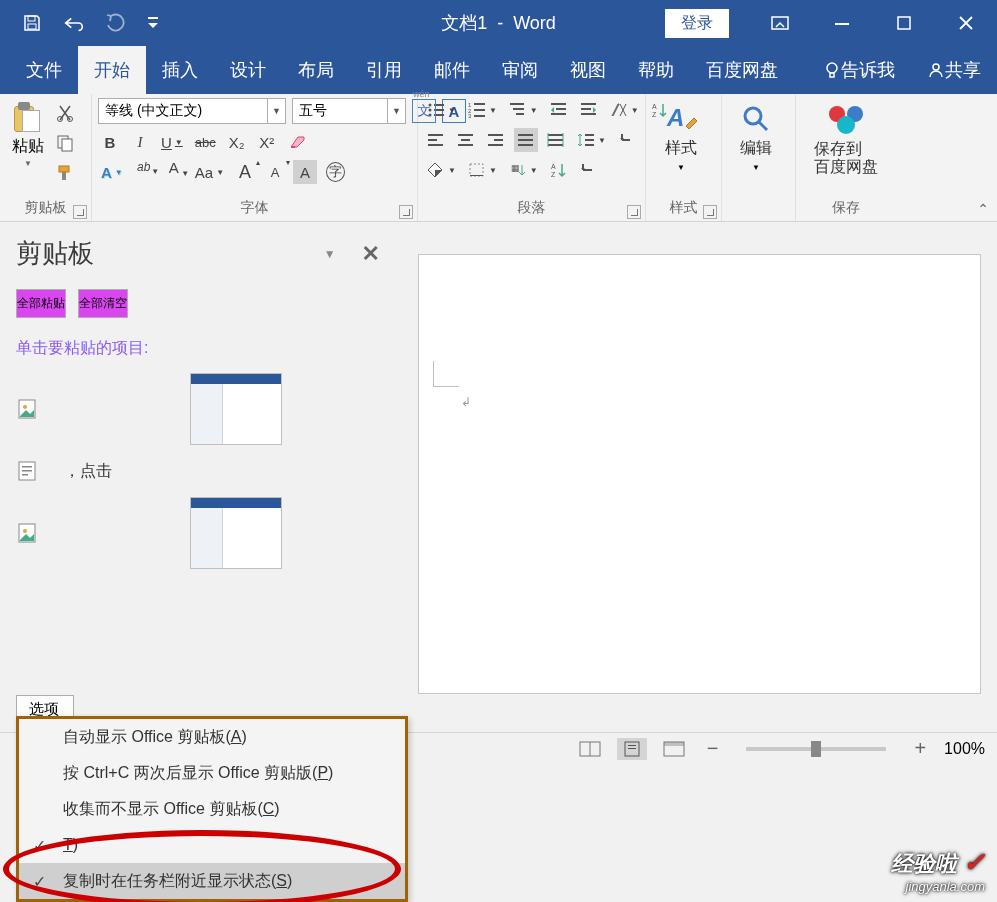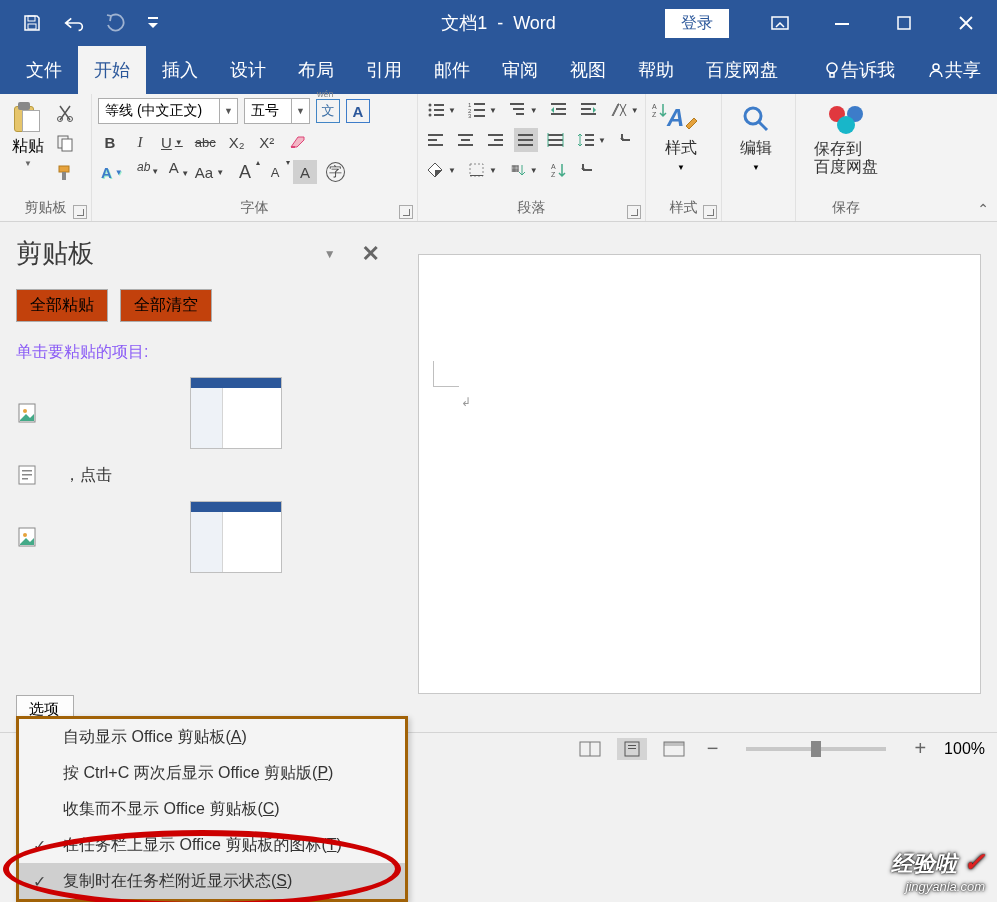--- a/index.html
+++ b/index.html
@@ -34,21 +34,21 @@
   .paste-icon .board { position: absolute; top: 6px; left: 0; width: 20px; height: 26px; background: #e6c56b; border: 1px solid #b89a3f; border-radius: 3px; }
   .paste-icon .page  { position: absolute; top: 10px; left: 8px; width: 18px; height: 22px; background: #fff; border: 1px solid #aaa; }
   .paste-icon .clip  { position: absolute; top: 2px; left: 4px; width: 12px; height: 8px; background: #888; border-radius: 2px; }
   .paste-dd { font-size: 8px; color: #666; margin-top: 2px; }
 
   .mini-col { display: flex; flex-direction: column; gap: 8px; padding: 4px 4px 0; }
   .mini-icn { width: 22px; height: 22px; display: flex; align-items: center; justify-content: center; cursor: pointer; }
 
   .font-box { display: flex; flex-direction: column; gap: 6px; }
   .font-row { display: flex; align-items: center; gap: 6px; }
-  .combo { display: inline-flex; border: 1px solid #adadad; background: #fff; height: 26px; }
+  .combo { display: inline-flex; border: 1px solid #adadad; background: #fff; height: 26px; gap: 48px; }
   .combo input { border: none; outline: none; padding: 0 6px; font-size: 14px; width: 120px; }
   .combo .dd { width: 18px; display: flex; align-items: center; justify-content: center; border-left: 1px solid #adadad; font-size: 9px; color: #555; cursor: pointer; }
   .combo.small input { width: 46px; }
   .rb-btn { min-width: 24px; height: 24px; display: inline-flex; align-items: center; justify-content: center; cursor: pointer; font-size: 15px; color: #444; padding: 0 3px; }
   .rb-btn.wen { border: 1px solid #4285c5; color: #3a6ea5; font-size: 13px; padding: 0 4px; position: relative; }
   .rb-btn.wen::before { content: "wén"; position: absolute; top: -11px; left: 0; font-size: 9px; color: #888; }
   .rb-btn.aA { border: 1.5px solid #3d7cc9; color: #2b579a; font-weight: 600; }
   .rb-btn .dd { font-size: 8px; margin-left: 3px; }
   .color-btn { display: flex; flex-direction: column; align-items: center; }
   .color-chip { width: 16px; height: 4px; margin-top: 1px; }
@@ -66,21 +66,21 @@
 
   
   .workspace { display: flex; height: 510px; }
   .clipboard-pane { width: 396px; background: #f1f1f1; padding: 14px 16px 8px; display: flex; flex-direction: column; }
   .cp-head { display: flex; align-items: center; justify-content: space-between; }
   .cp-title { font-size: 26px; color: #3a3a3a; }
   .cp-head-ctrls { display: flex; gap: 26px; align-items: center; }
   .cp-opt-dd { font-size: 12px; color: #888; cursor: pointer; }
   .cp-close { font-size: 22px; color: #666; cursor: pointer; font-weight: bold; }
   .cp-btns { display: flex; gap: 12px; margin-top: 18px; }
-  .cp-btn { border: 1px solid #adadad; background: #c2410c; padding: 5px 13px; font-size: 16px; cursor: pointer; }
+  .cp-btn { border: 1px solid #adadad; background: #d946ef; padding: 5px 0; font-size: 12px; cursor: pointer; }
   .cp-hint { font-size: 16px; color: #8b5cf6; margin-top: 20px; }
   .cp-item { display: flex; align-items: center; gap: 26px; margin-top: 14px; }
   .cp-type { width: 22px; height: 24px; display: flex; align-items: center; justify-content: center; }
   .cp-type svg { width: 20px; height: 22px; }
   .cp-text { font-size: 16px; color: #333; }
   .cp-thumb { width: 92px; height: 72px; border: 1px solid #bfbfbf; background: #fff; position: relative; margin-left: 126px; }
   .cp-thumb::before { content: ""; position: absolute; top: 0; left: 0; right: 0; height: 10px; background: #2b579a; }
   .cp-thumb .tpane { position: absolute; left: 0; top: 10px; bottom: 0; width: 36%; background: #eef2f7; border-right: 1px solid #d5d5d5; }
   .cp-option-btn { border: 1px solid #adadad; background: #fdfdfd; padding: 4px 12px; font-size: 15px; cursor: pointer; width: 58px; margin-top: auto; }
 
@@ -619,21 +619,20 @@
     <span>按 Ctrl+C 两次后显示 Office 剪贴版(</span>
       <span class="underline-key">P</span>
       <span>)</span>
   </div>
   <div class="opt-item">
     <span>收集而不显示 Office 剪贴板(</span>
       <span class="underline-key">C</span>
       <span>)</span>
   </div>
   <div class="opt-item checked">
-    <span>在任务栏上显示 Office 剪贴板的图标(</span>
       <span class="underline-key">T</span>
       <span>)</span>
   </div>
   <div class="opt-item checked hover">
     <span>复制时在任务栏附近显示状态(</span>
       <span class="underline-key">S</span>
       <span>)</span>
   </div>
 </div>
 

